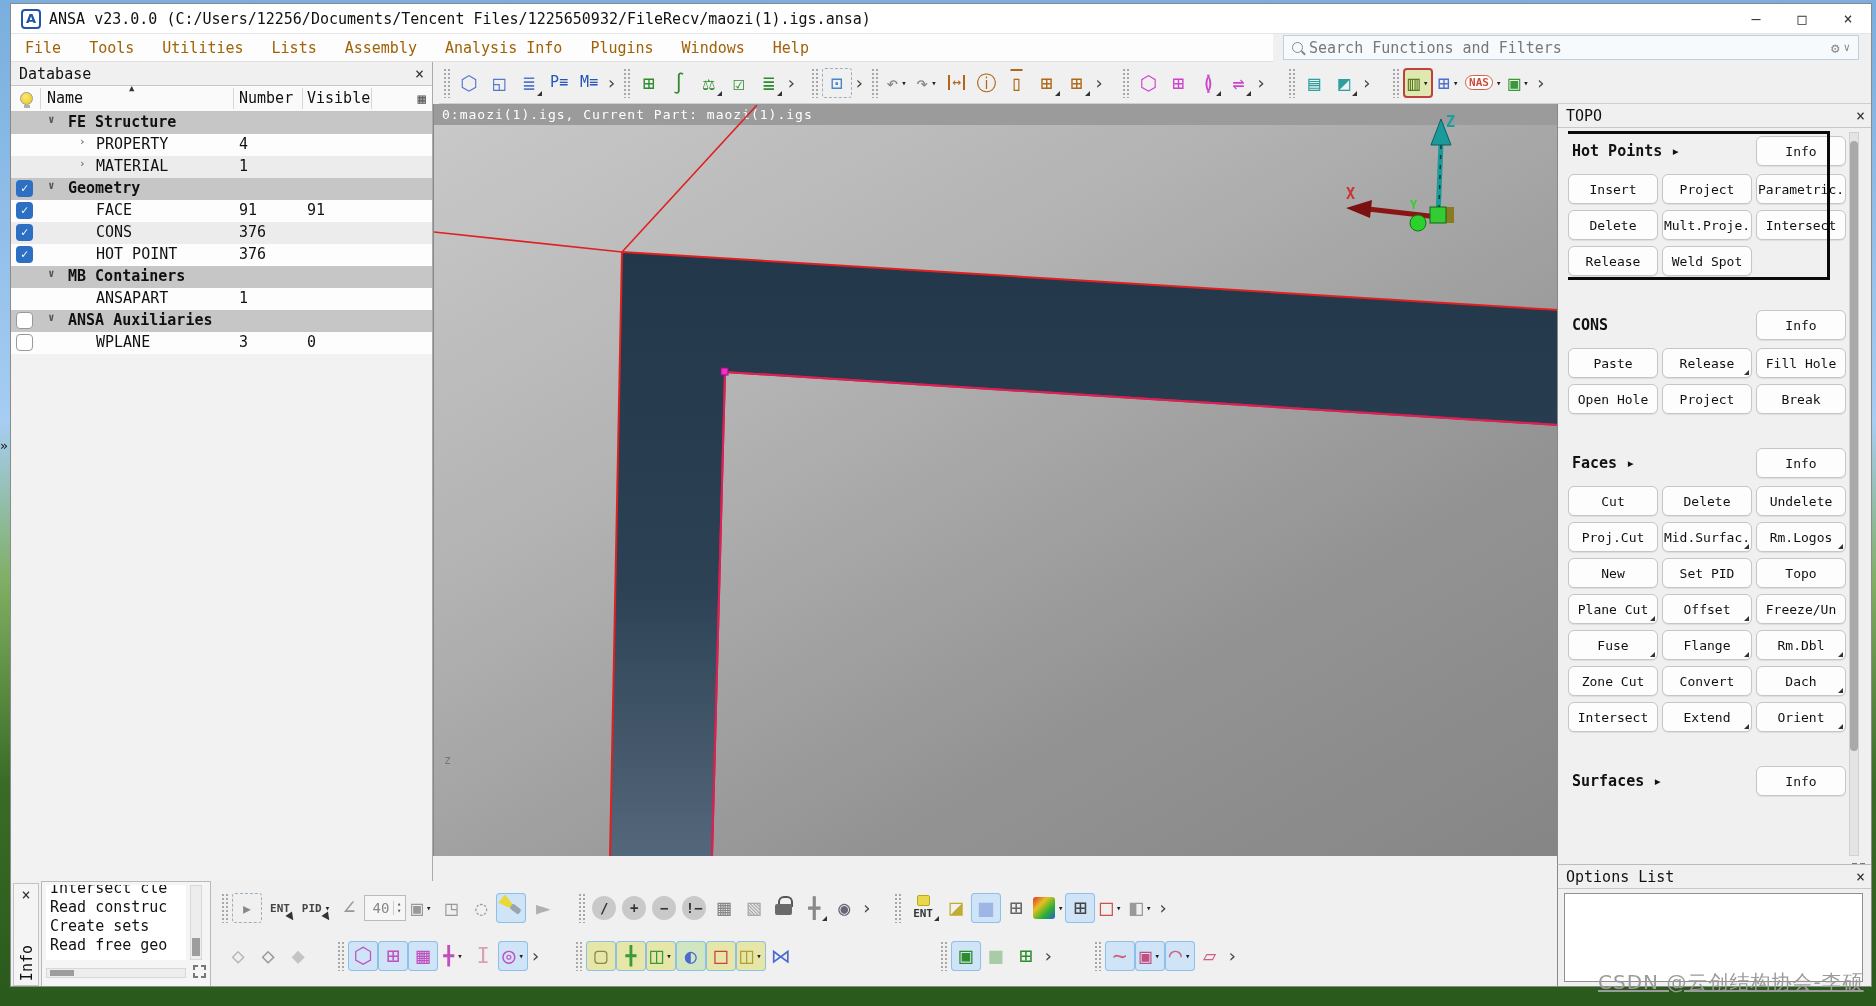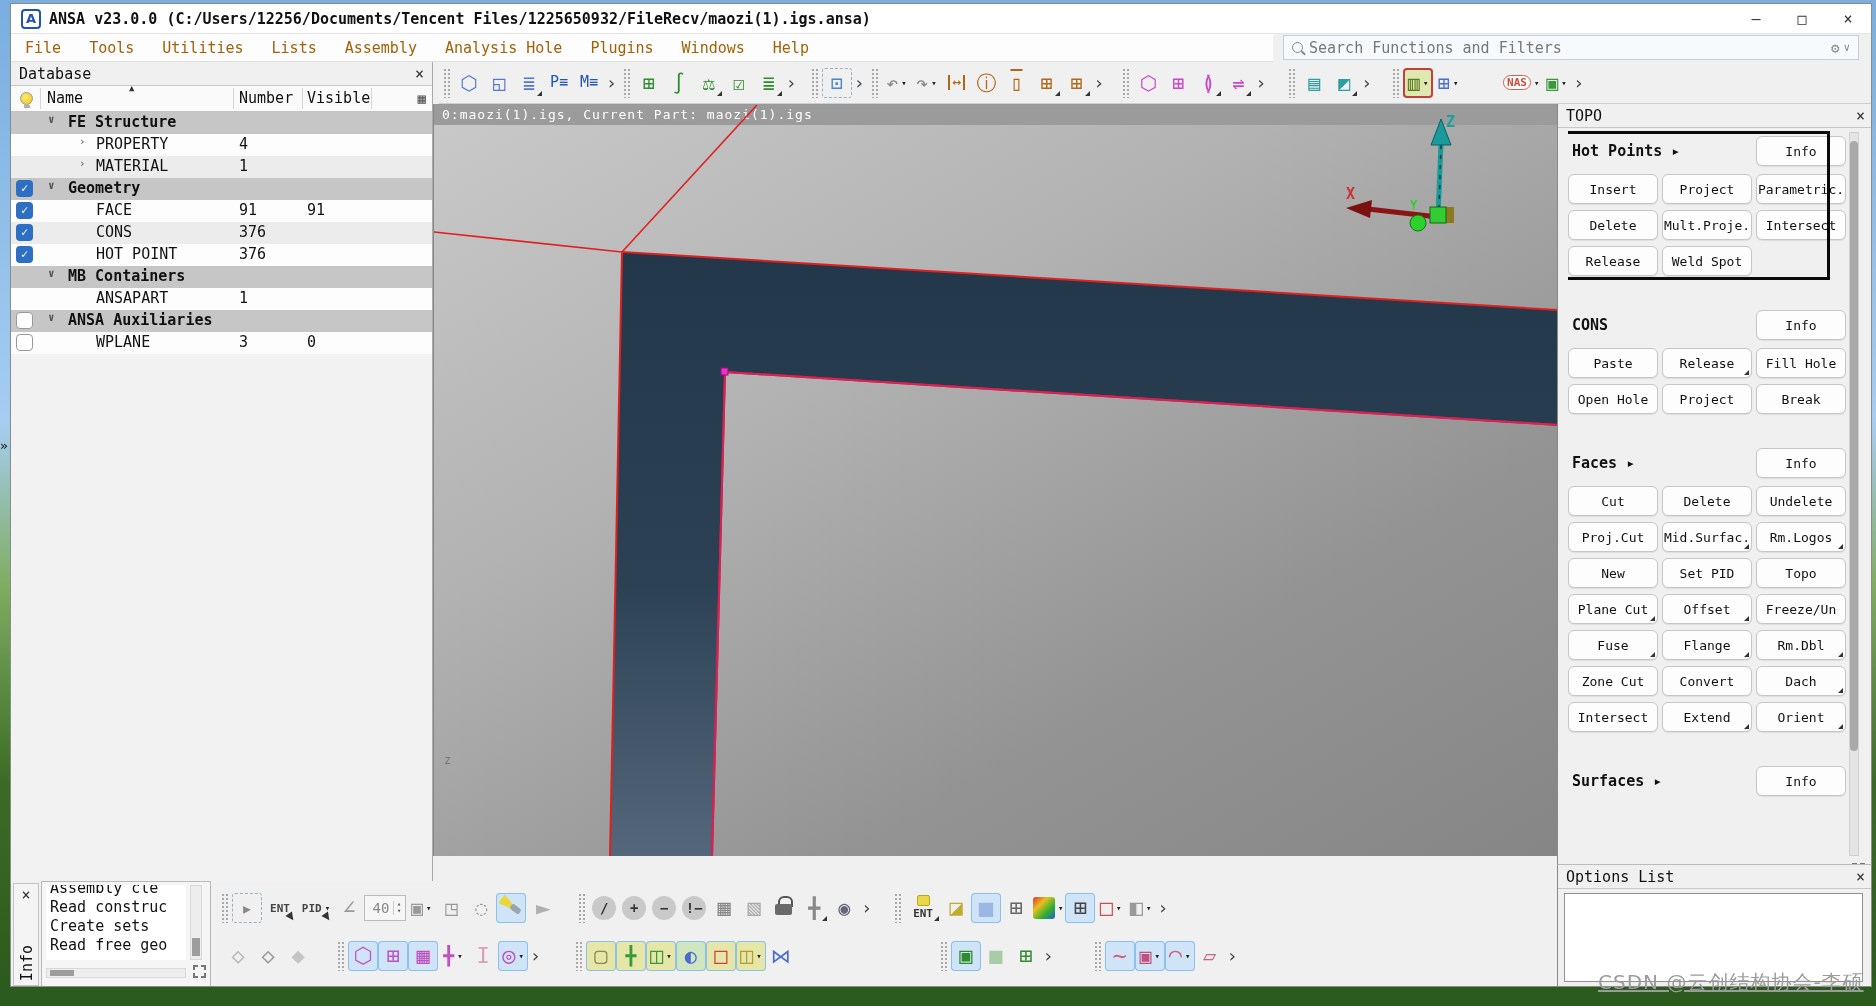--- a/index.html
+++ b/index.html
@@ -7,21 +7,21 @@
   .desktop{position:relative;width:1876px;height:1006px;overflow:hidden;
     background:linear-gradient(180deg,#79aede 0%,#a6cdf2 42%,#7fae62 58%,#3a6b26 78%,#2a5a1c 100%);}
   .edgechev{position:absolute;left:0px;top:438px;font-size:13px;color:#111;z-index:40;}
   .window{position:absolute;left:10px;top:3px;width:1862px;height:984px;background:#f0f0f0;
     border:1px solid #8a8a8a;overflow:hidden;}
   
   .titlebar{position:absolute;left:0;top:0;width:100%;height:30px;background:#fff;display:flex;
     align-items:center;border-bottom:1px solid #e4e4e4;}
   .applogo{width:20px;height:20px;margin:0 8px 0 10px;background:#fff;border:2px solid #2255aa;
     border-radius:4px;color:#2255aa;font:bold 13px/16px "DejaVu Sans",sans-serif;text-align:center;flex:0 0 auto;}
-  .title{font-size:15px;color:#111;white-space:nowrap;font-weight:bold;}
+  .title{font-size:15px;color:#111;white-space:nowrap;}
   .winbtns{margin-left:auto;display:flex;}
   .winbtns span{width:46px;text-align:center;font-size:15px;color:#333;line-height:30px;}
   
   .menubar{position:absolute;left:0;top:30px;width:1262px;height:28px;background:#fdfdfd;display:flex;
     align-items:center;border-bottom:1px solid #e0e0e0;}
   .mitem{padding:0 14px;font-size:15px;color:#a16207;}
   .searchbar{position:absolute;left:1272px;top:31px;width:576px;height:25px;background:#f7fafc;
     border:1px solid #c2ced8;display:flex;align-items:center;}
   .mag{width:11px;height:11px;border:1.5px solid #888;border-radius:50%;position:relative;margin:0 6px 0 8px;flex:0 0 auto;}
   .mag::after{content:"";position:absolute;width:5px;height:1.5px;background:#888;transform:rotate(45deg);right:-4px;bottom:-1px;}
@@ -43,21 +43,21 @@
   .ti.sel{background:#cfe4f7;box-shadow:inset 0 0 0 1px #8cc0ea;}
   .dd{font-size:9px;color:#222;margin-left:3px;}
   .cr{position:absolute;right:2px;bottom:2px;width:0;height:0;border-left:5px solid transparent;border-bottom:5px solid #333;}
   .chev{min-width:14px;}
   .chev .tg{font-size:18px;color:#444;}
   .dash{border:1.5px dashed #9ab0c0;border-radius:3px;}
   .circ .tg{background:#c9c9c9;border-radius:50%;width:24px;height:24px;display:flex;align-items:center;
     justify-content:center;font-size:14px;color:#333;font-weight:bold;}
   .meas .tg{border-left:2px solid #b06818;border-right:2px solid #b06818;padding:0 2px;font-size:15px;}
   .ol .tg{text-decoration:overline;}
-  .nas .tg{font:bold 11px "DejaVu Sans Mono";border:1.5px solid #d0604a;border-radius:8px;padding:0 3px;background:#fff;margin-left:38px;}
+  .nas .tg{font:bold 11px "DejaVu Sans Mono";border:1.5px solid #d0604a;border-radius:8px;padding:0 3px;background:#fff;}
   .rainbow .tg{width:22px;height:22px;background:linear-gradient(135deg,#e03030,#e8c020,#30b030,#2060d0);border-radius:3px;}
   .cur .tg{font:bold 11px "DejaVu Sans Mono";color:#444;}
   .cur::after{content:"";position:absolute;right:3px;bottom:2px;width:0;height:0;border-top:8px solid #333;
     border-left:4px solid transparent;border-right:4px solid transparent;transform:rotate(-35deg);}
   .entyl::before{content:"";position:absolute;top:2px;left:50%;margin-left:-6px;width:11px;height:9px;
     background:#e8d84a;border:1px solid #b8a820;border-radius:2px;}
   .entyl .tg{margin-top:10px;font:bold 11px "DejaVu Sans Mono";color:#333;}
   .lock{width:30px;}
   .lock::before{content:"";position:absolute;top:3px;left:9px;width:11px;height:9px;border:2px solid #555;
     border-bottom:none;border-radius:6px 6px 0 0;}
@@ -169,21 +169,21 @@
         <span>×</span>
       </span>
     </div>
 
     <div class="menubar" id="menubar">
         <span class="mitem">File</span>
         <span class="mitem">Tools</span>
         <span class="mitem">Utilities</span>
         <span class="mitem">Lists</span>
         <span class="mitem">Assembly</span>
-        <span class="mitem">Analysis Hole</span>
+        <span class="mitem">Analysis Info</span>
         <span class="mitem">Plugins</span>
         <span class="mitem">Windows</span>
         <span class="mitem">Help</span>
       </div>
 
     <div class="searchbar">
       <span class="mag"></span>
       <input placeholder="Search Functions and Filters" style="">
       <span class="gear">⚙</span>
       <span class="sv">∨</span>
@@ -533,21 +533,21 @@
       </div>
       <div class="optbox"></div>
     </div>
 
     <div class="infotab">
       <span class="x">×</span>
       <span class="vlabel">Info</span>
     </div>
     <div class="infowin">
       <div class="infolines" id="infolines">
-          <div>Assembly cle</div>
+          <div>Intersect cle</div>
           <div>Read construc</div>
           <div>Create sets</div>
           <div>Read free geo</div>
         </div>
       <div class="ivs">
           <div class="thumb"></div>
         </div>
       <div class="ihs">
           <div class="thumb"></div>
         </div>

